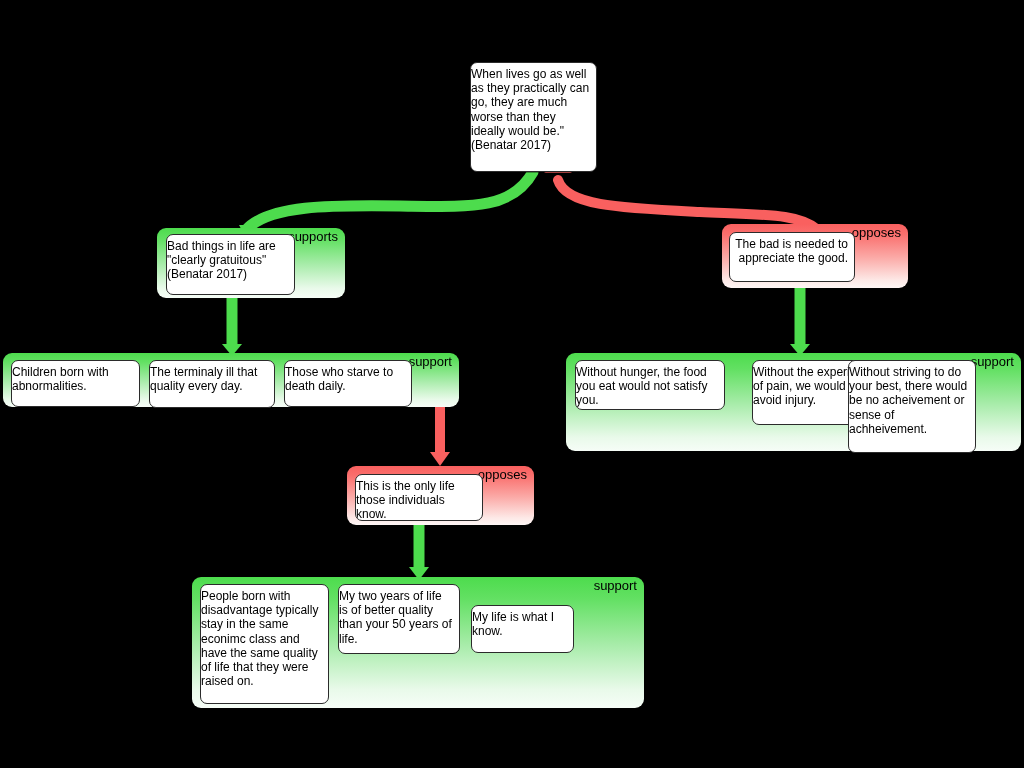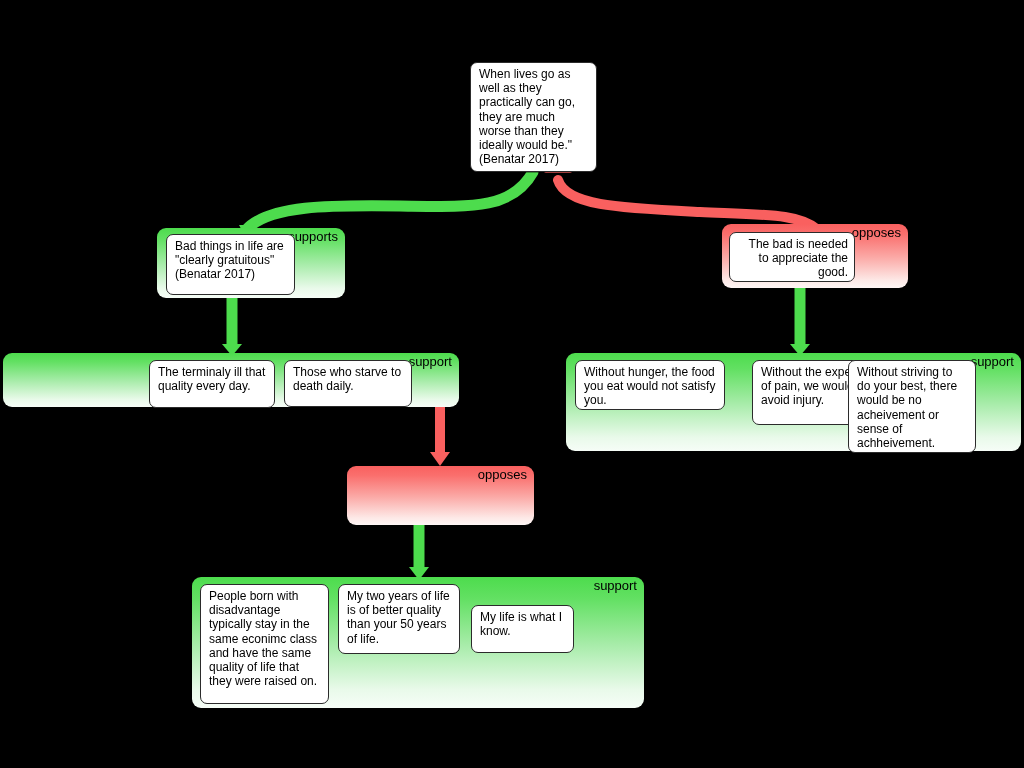--- a/index.html
+++ b/index.html
@@ -44,21 +44,21 @@
     white-space: nowrap;
     line-height: 11px;
   }
   
   .box {
     position: absolute;
     background: #ffffff;
     border: 1px solid #2b2b2b;
     border-radius: 7px;
     box-sizing: border-box;
-    padding: 4px 6px 4px 8px;
+    padding: 4px 6px 4px 0;
     font-size: 12px;
     line-height: 14.2px;
     color: #000000;
     overflow: hidden;
   }
   .box.root {
     box-shadow: 1px 1px 0 rgba(0,0,0,0.35);
   }
 </style>
 </head>
@@ -112,31 +112,33 @@
   <div class="panel support" style="left:192px; top:577px; width:452px; height:131px;">
     <span class="panel-label">support</span>
   </div>
 
   <div class="box root" style="left:470px; top:62px; width:127px; height:110px;">When lives go as well as they practically can go, they are much worse than they ideally would be." (Benatar 2017)</div>
 
   <div class="box" style="left:166px; top:234px; width:129px; height:61px;">Bad things in life are "clearly gratuitous" (Benatar 2017)</div>
 
   <div class="box" style="left:729px; top:232px; width:126px; height:50px;text-align:right;">The bad is needed to appreciate the good.</div>
 
+  <div class="box" style="left:11px; top:360px; width:129px; height:47px;">Children born with abnormalities.</div>
 
   <div class="box" style="left:149px; top:360px; width:126px; height:48px;">The terminaly ill that quality every day.</div>
 
   <div class="box" style="left:284px; top:360px; width:128px; height:47px;">Those who starve to death daily.</div>
 
   <div class="box" style="left:575px; top:360px; width:150px; height:50px;">Without hunger, the food you eat would not satisfy you.</div>
 
   <div class="box" style="left:752px; top:360px; width:139px; height:65px;">Without the experience of pain, we would not avoid injury.</div>
 
   <div class="box" style="left:848px; top:360px; width:128px; height:93px;">Without striving to do your best, there would be no acheivement or sense of achheivement.</div>
 
+  <div class="box" style="left:355px; top:474px; width:128px; height:47px;">This is the only life those individuals know.</div>
 
   <div class="box" style="left:200px; top:584px; width:129px; height:120px;">People born with disadvantage typically stay in the same econimc class and have the same quality of life that they were raised on.</div>
 
   <div class="box" style="left:338px; top:584px; width:122px; height:70px;">My two years of life is of better quality than your 50 years of life.</div>
 
   <div class="box" style="left:471px; top:584px; width:103px; height:48px;margin-top:21px;">My life is what I know.</div>
 
 </div>
 
 </body></html>

